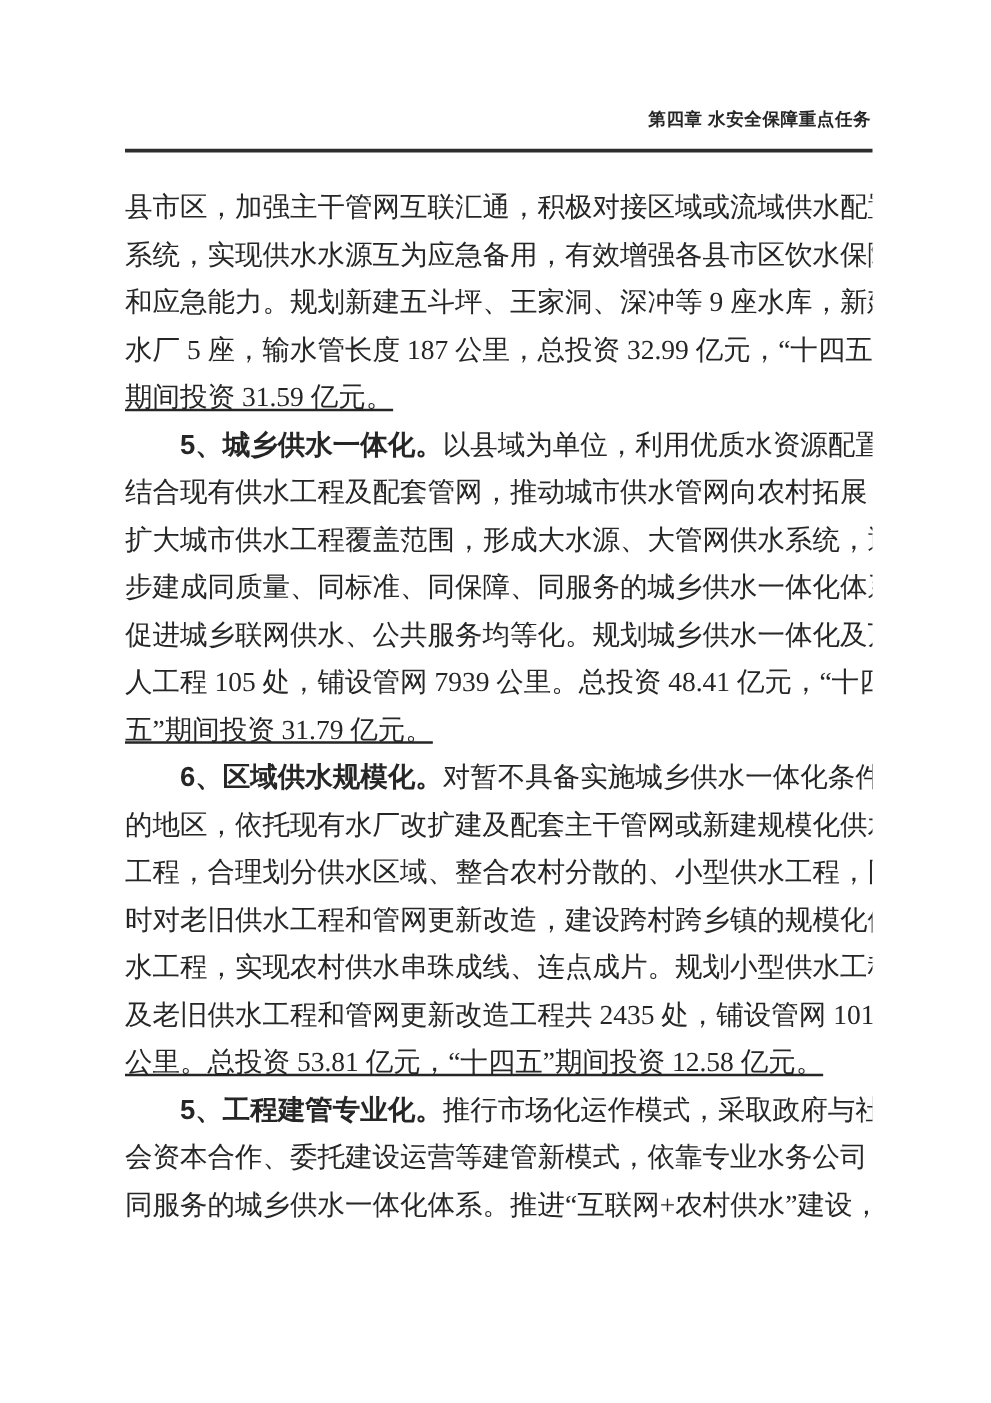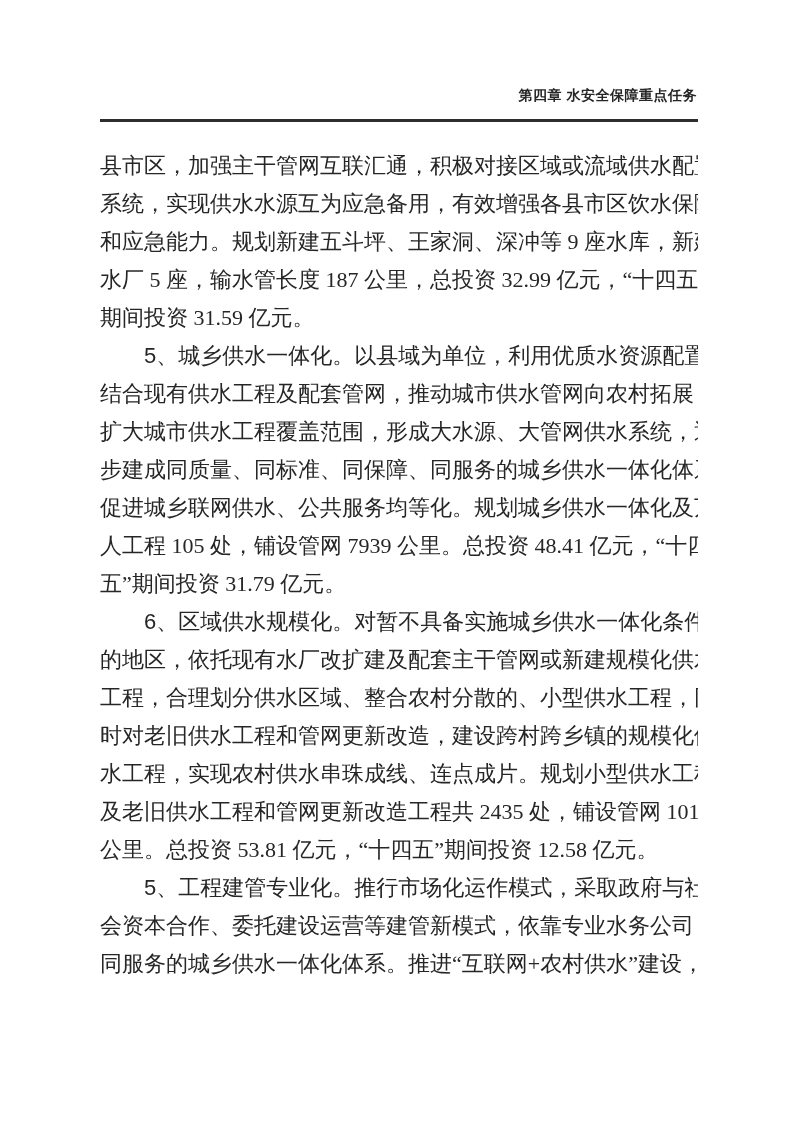--- a/index.html
+++ b/index.html
@@ -41,26 +41,27 @@
   }
   .line {
     height: 38px;
     overflow: hidden;
     text-align: justify;
     text-align-last: justify;
     white-space: nowrap;
   }
   .line.last {
     text-align-last: left;
+    text-decoration: underline;
   }
   .line.indent {
     text-indent: 44px;
   }
   .lead {
-    font-weight: normal;
+    font-weight: bold;
     font-family: "Liberation Sans", "DejaVu Sans", sans-serif;
   }
   .page-number {
     position: absolute;
     top: 1022px;
     left: 100px;
     width: 598px;
     text-align: center;
     font-size: 15px;
     color: #7f1d1d;

